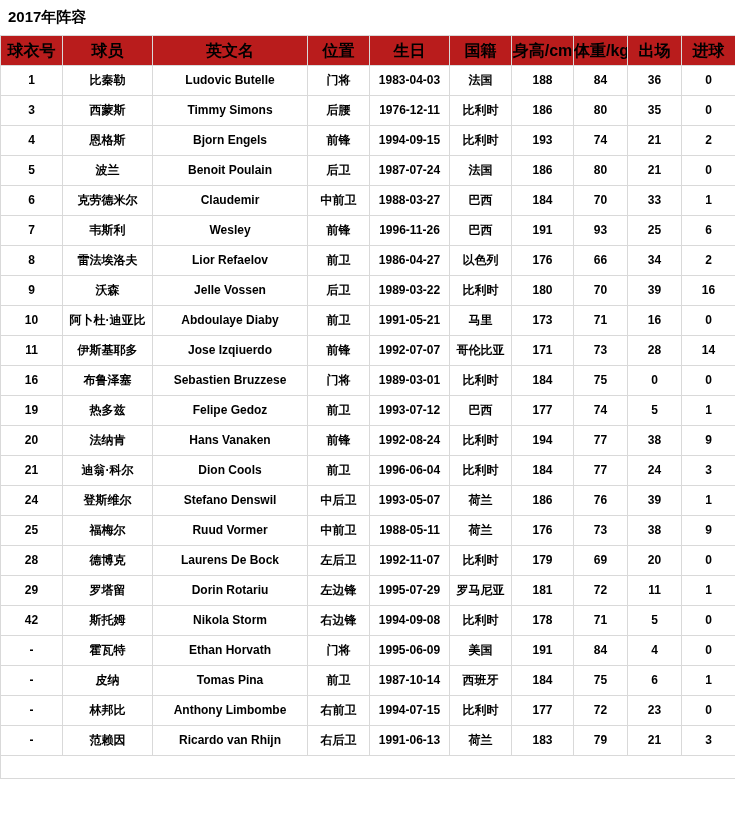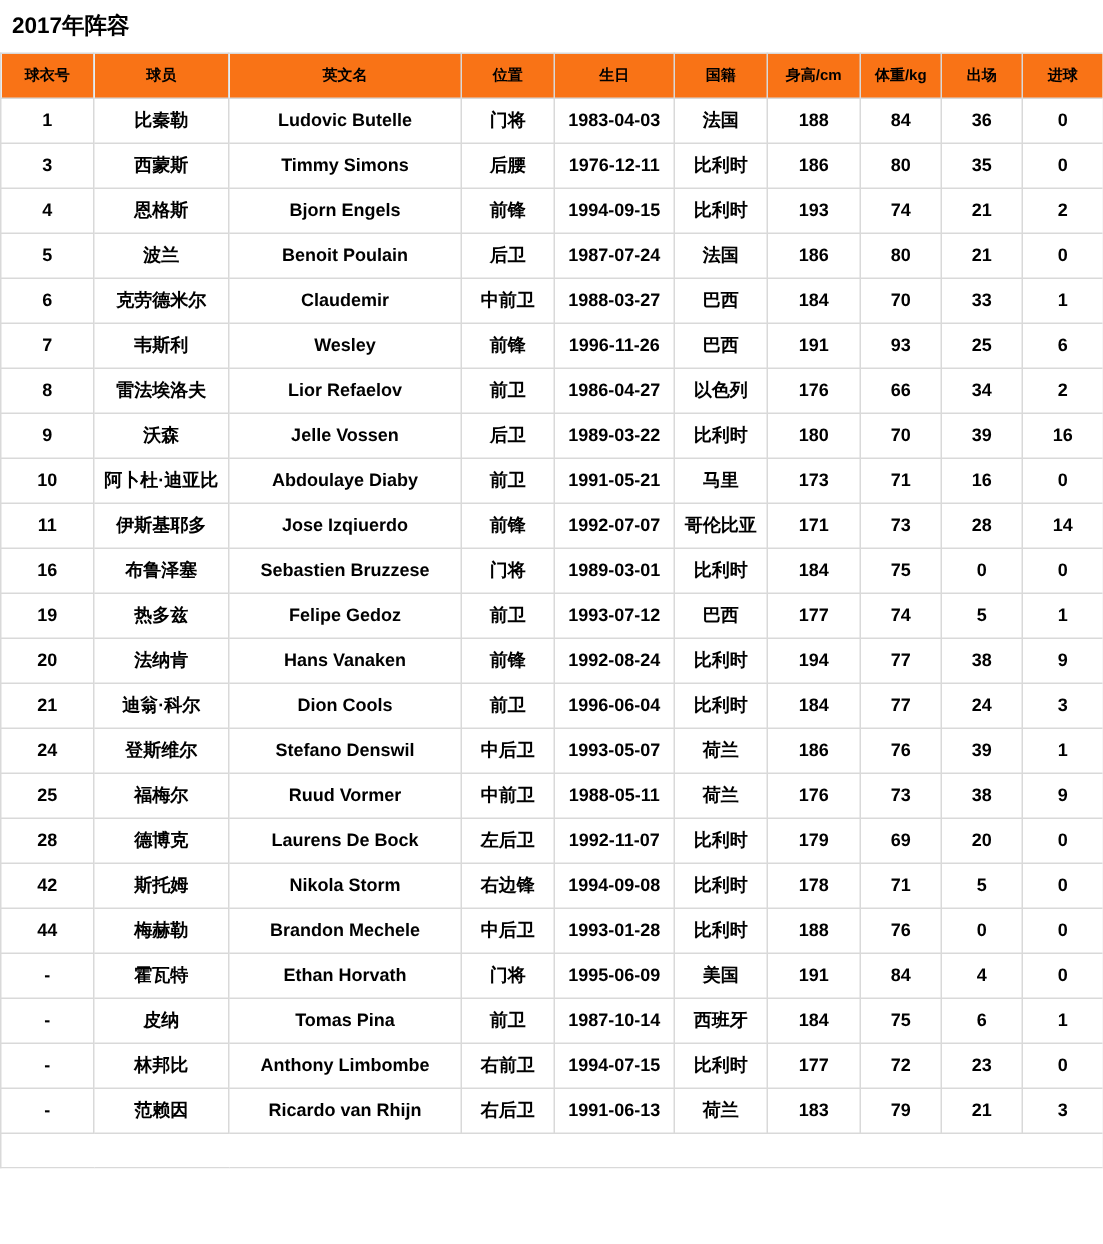--- a/index.html
+++ b/index.html
@@ -35,22 +35,22 @@
     text-align: center;
     vertical-align: middle;
     padding: 0;
     height: 29px;
     line-height: 29px;
     overflow: hidden;
     white-space: nowrap;
   }
   table.roster th {
     font-weight: bold;
-    background: #f97316;
-    font-size: 10px;
+    background: #b91c1c;
+    font-size: 16px;
     margin-left: 24px;
   }
   table.roster td {
     font-weight: bold;
     font-size: 12px;
   }
   td.en-name {
     font-weight: bold;
   }
   tr.spacer td {
@@ -305,41 +305,41 @@
         <td class="en-name">Laurens De Bock</td>
         <td>左后卫</td>
         <td>1992-11-07</td>
         <td>比利时</td>
         <td>179</td>
         <td>69</td>
         <td>20</td>
         <td>0</td>
       </tr>
       <tr>
+        <td>29</td>
+        <td>罗塔留</td>
+        <td class="en-name">Dorin Rotariu</td>
+        <td>左边锋</td>
+        <td>1995-07-29</td>
+        <td>罗马尼亚</td>
+        <td>181</td>
+        <td>72</td>
+        <td>11</td>
+        <td>1</td>
+      </tr>
+      <tr>
         <td>42</td>
         <td>斯托姆</td>
         <td class="en-name">Nikola Storm</td>
         <td>右边锋</td>
         <td>1994-09-08</td>
         <td>比利时</td>
         <td>178</td>
         <td>71</td>
         <td>5</td>
-        <td>0</td>
-      </tr>
-      <tr>
-        <td>44</td>
-        <td>梅赫勒</td>
-        <td class="en-name">Brandon Mechele</td>
-        <td>中后卫</td>
-        <td>1993-01-28</td>
-        <td>比利时</td>
-        <td>188</td>
-        <td>76</td>
-        <td>0</td>
         <td>0</td>
       </tr>
       <tr>
         <td>-</td>
         <td>霍瓦特</td>
         <td class="en-name">Ethan Horvath</td>
         <td>门将</td>
         <td>1995-06-09</td>
         <td>美国</td>
         <td>191</td>

